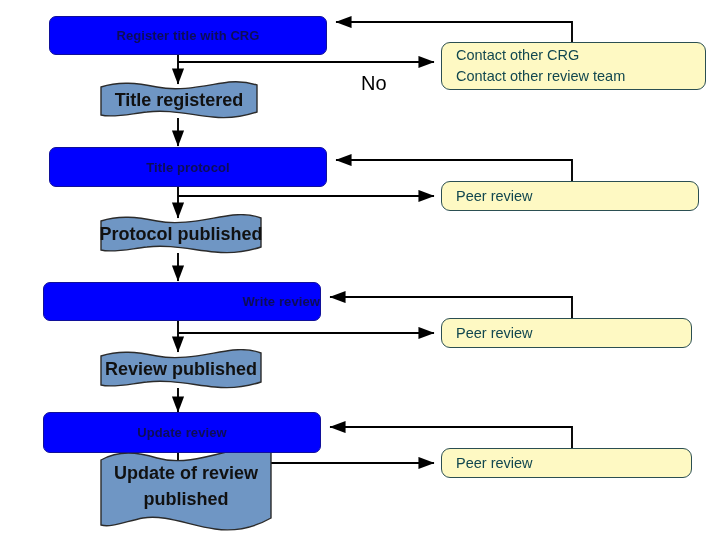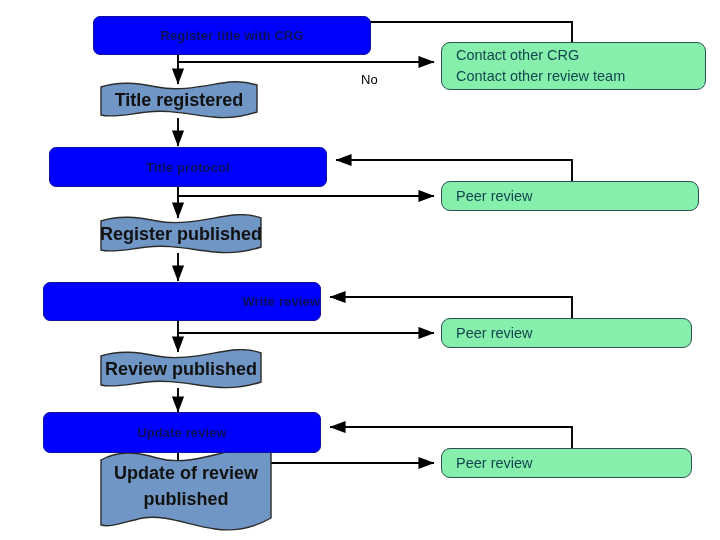--- a/index.html
+++ b/index.html
@@ -70,38 +70,38 @@
     text-align: center;
     line-height: 1.45;
     padding-bottom: 2px;
     box-sizing: border-box;
   }
   .docshape .doclabel.two-line { padding-bottom: 8px; }
 
   
   .callout {
     position: absolute;
-    background: #86efac;
+    background: #fef9c3;
     border: 1px solid #2b4f52;
     border-radius: 9px;
     color: #12474f;
     font-size: 14.5px;
     display: flex;
     flex-direction: column;
     justify-content: center;
     padding-left: 14px;
     line-height: 1.42;
     box-sizing: border-box;
   }
   .callout .line { white-space: nowrap; }
 
   
   .edgelabel {
     position: absolute;
-    font-size: 13px;
+    font-size: 20px;
     color: #000000;
     white-space: nowrap;
   }
 </style>
 </head>
 <body>
 
 <div id="canvas">
 
   <svg id="wires" viewBox="0 0 720 540" width="720" height="540">
@@ -159,21 +159,21 @@
     </div>
   </div>
 
   <div class="docshape" style="left:99px; top:214px; width:164px; height:42px;">
     <svg width="164" height="42" viewBox="0 0 164 42">
       <path d="M2,7 C20,1 38,3 58,7 C84,12 110,4 134,1 C146,0 157,2 162,4
                L162,33 C150,37 134,40 116,38 C94,36 70,30 48,33
                C30,35 14,39 2,36 Z" fill="#6F96C4" stroke="#2b2b2b" stroke-width="1.4"></path>
     </svg>
     <div class="doclabel">
-      <span>Register published</span>
+      <span>Protocol published</span>
     </div>
   </div>
 
   <div class="docshape" style="left:99px; top:349px; width:164px; height:42px;">
     <svg width="164" height="42" viewBox="0 0 164 42">
       <path d="M2,7 C20,1 38,3 58,7 C84,12 110,4 134,1 C146,0 157,2 162,4
                L162,33 C150,37 134,40 116,38 C94,36 70,30 48,33
                C30,35 14,39 2,36 Z" fill="#6F96C4" stroke="#2b2b2b" stroke-width="1.4"></path>
     </svg>
     <div class="doclabel">
@@ -186,21 +186,21 @@
       <path d="M2,14 C20,4 38,6 58,12 C86,20 116,8 144,2 C156,0 168,2 172,5
                L172,72 C158,80 138,86 116,83 C92,80 66,68 44,72
                C28,75 12,82 2,79 Z" fill="#6F96C4" stroke="#2b2b2b" stroke-width="1.4"></path>
     </svg>
     <div class="doclabel two-line">
       <span>Update of review</span>
       <span>published</span>
     </div>
   </div>
 
-  <div class="process" style="left:49px; top:16px; width:278px; height:39px;margin-left:44px;">
+  <div class="process" style="left:49px; top:16px; width:278px; height:39px;">
     <span>Register title with CRG</span>
   </div>
 
   <div class="process" style="left:49px; top:147px; width:278px; height:40px;">
     <span>Title protocol</span>
   </div>
 
   <div class="process" style="left:43px; top:282px; width:278px; height:39px;justify-content:flex-end;">
     <span>Write review</span>
   </div>

